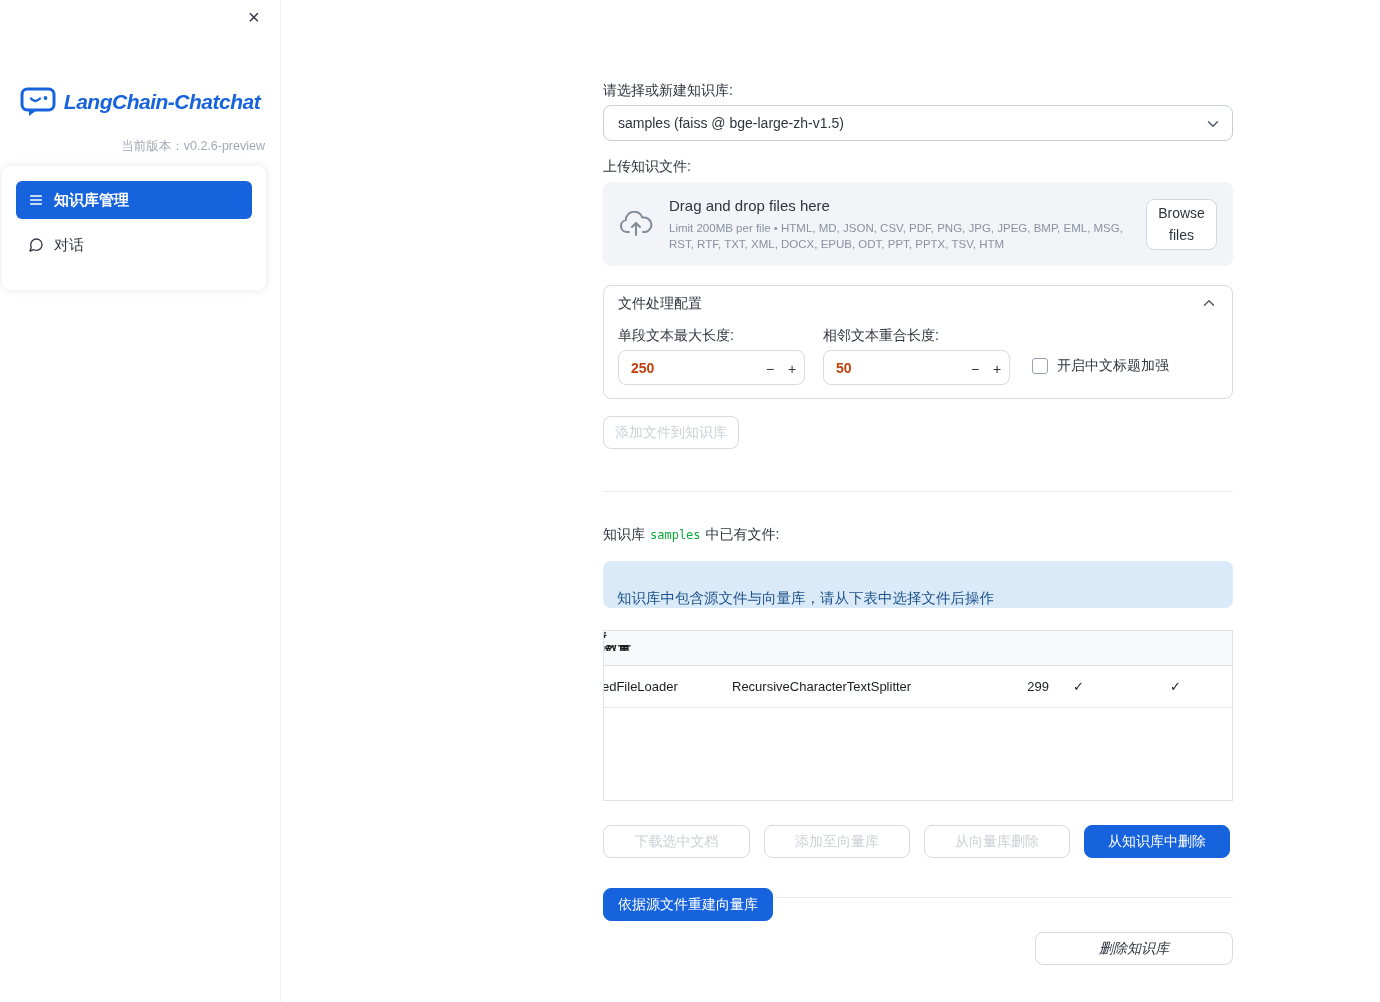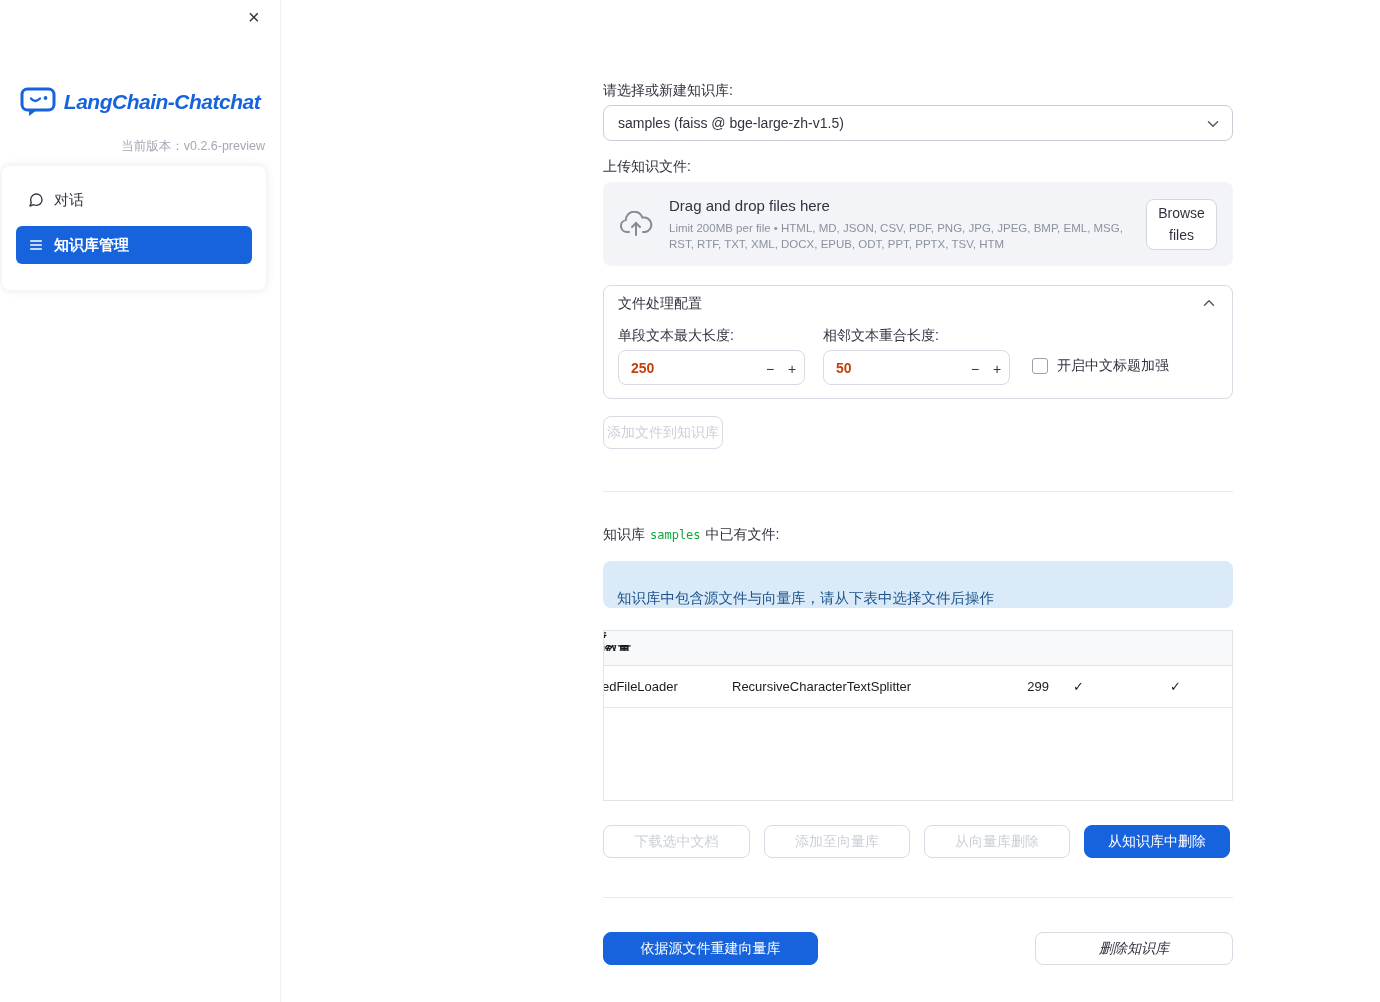--- a/index.html
+++ b/index.html
@@ -42,42 +42,42 @@
   .step.plus { right:0; }
   .chk-row { position:absolute; left:428px; top:71px; display:flex; align-items:center; gap:9px; }
   .chk-box { width:16px; height:16px; border:1.6px solid #9aa1ad; border-radius:3px; background:#fff; cursor:pointer; flex:none; }
   .chk-label { font-size:14px; color:#31333f; white-space:nowrap; }
 
   .btn { border-radius:8px; font-size:14px; display:flex; align-items:center; justify-content:center; white-space:nowrap; cursor:pointer; font-family:inherit; }
   .btn.disabled { background:#fff; border:1px solid #d7dae2; color:#ccd0d7; cursor:default; }
   .btn.primary { background:#1763dd; border:1px solid #1763dd; color:#fff; }
   .btn.secondary { background:#fff; border:1px solid #d7dae2; color:#31333f;font-style:italic; }
 
-  .add-files-btn { position:absolute; left:0; top:416px; height:33px; padding:0 3px; display:inline-flex; }
+  .add-files-btn { position:absolute; left:0; top:416px; height:33px; padding:0 11px; display:inline-flex; }
 
   .divider { position:absolute; left:0; width:630px; border-top:1px solid #e8eaee; }
 
   .kb-line { position:absolute; left:0; top:526px; font-size:14px; color:#31333f; }
   .kb-line code { font-family:"DejaVu Sans Mono","Liberation Mono",monospace; font-size:12px; color:#09ab3b; margin:0 5px; }
 
   .infobox { position:absolute; left:0; top:561px; width:630px; height:47px; background:#dbeaf9; border-radius:8px; display:flex; align-items:flex-end; padding:0 14px; font-size:14.5px; color:#1d538a; }
 
   .grid { position:absolute; left:0; top:630px; width:630px; height:171px; border:1px solid #e0e3e8; background:#fff; overflow:hidden; font-size:13px; color:#181d1f; }
   .grid-inner { margin-left:-74px; width:704px; }
   .g-head { height:35px; display:flex; background:#f8f9fa; border-bottom:1px solid #e0e3e8; font-weight:600;flex-direction:column; }
   .g-row { height:42px; display:flex; border-bottom:1px solid #e6e9ed; background:#fff; }
   .g-cell { display:flex; align-items:center; padding:0 12px; overflow:hidden; white-space:nowrap; position:relative; }
   .g-head .g-cell:not(:last-child)::after { content:""; position:absolute; right:0; top:8px; height:19px; width:1px; background:#d4d8de; }
   .c1 { width:190px; } .c2 { width:228px; } .c3 { width:113px; justify-content:flex-end; } .c4 { width:97px; } .c5 { width:76px; }
 
   .row-btns { position:absolute; left:0; top:825px; width:630px; display:flex; gap:14px; }
   .row-btns .btn { height:33px; }
   .rb1 { width:147px; } .rb2,.rb3,.rb4 { width:146px; }
 
-  .rebuild-btn { position:absolute; left:0; top:932px; width:215px; height:33px; }
+  .rebuild-btn { position:absolute; left:0; top:888px; width:170px; height:33px; }
   .delete-btn { position:absolute; left:432px; top:932px; width:198px; height:33px; }
 </style>
 </head>
 <body>
 
 <div class="sidebar">
   <span class="close-btn">×</span>
 
   <div class="logo-row">
     <svg width="36" height="31" viewBox="0 0 36 31" fill="none">
@@ -87,33 +87,33 @@
       <circle cx="25.5" cy="12" r="1.9" fill="#1763dd"></circle>
     </svg>
     <span class="logo-text">LangChain-Chatchat</span>
   </div>
 
   <div class="version">
     <span>当前版本：</span><span>v0.2.6-preview</span>
   </div>
 
   <div class="menu-card">
-    <div class="menu-item">
-      <svg width="16" height="16" viewBox="0 0 24 24" fill="none" stroke="currentColor" stroke-width="2" stroke-linecap="round" stroke-linejoin="round">
-        <path d="M21 11.5a8.38 8.38 0 0 1-8.5 8.5 8.5 8.5 0 0 1-3.8-.9L3 21l1.9-5.7a8.38 8.38 0 0 1-.9-3.8 8.5 8.5 0 0 1 8.5-8.5 8.38 8.38 0 0 1 8.5 8.5z"></path>
-      </svg>
-      <span>对话</span>
-    </div>
     <div class="menu-item active">
       <svg width="16" height="16" viewBox="0 0 24 24" fill="none" stroke="currentColor" stroke-width="2.2" stroke-linecap="round">
         <line x1="4" y1="6" x2="20" y2="6"></line>
           <line x1="4" y1="12" x2="20" y2="12"></line>
           <line x1="4" y1="18" x2="20" y2="18"></line>
       </svg>
       <span>知识库管理</span>
+    </div>
+    <div class="menu-item">
+      <svg width="16" height="16" viewBox="0 0 24 24" fill="none" stroke="currentColor" stroke-width="2" stroke-linecap="round" stroke-linejoin="round">
+        <path d="M21 11.5a8.38 8.38 0 0 1-8.5 8.5 8.5 8.5 0 0 1-3.8-.9L3 21l1.9-5.7a8.38 8.38 0 0 1-.9-3.8 8.5 8.5 0 0 1 8.5-8.5 8.38 8.38 0 0 1 8.5 8.5z"></path>
+      </svg>
+      <span>对话</span>
     </div>
   </div>
 </div>
 
 <div class="main">
 
   <div class="field-label" style="top:82px;">请选择或新建知识库:</div>
 
   <div class="selectbox">
     <span>samples (faiss @ bge-large-zh-v1.5)</span>

